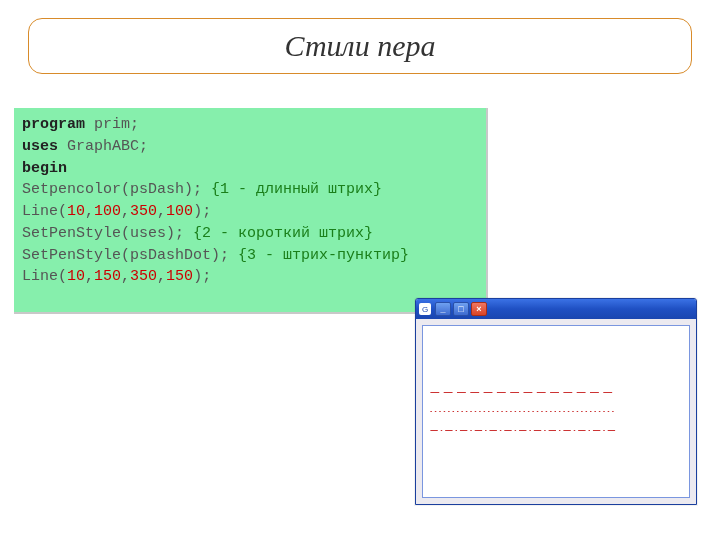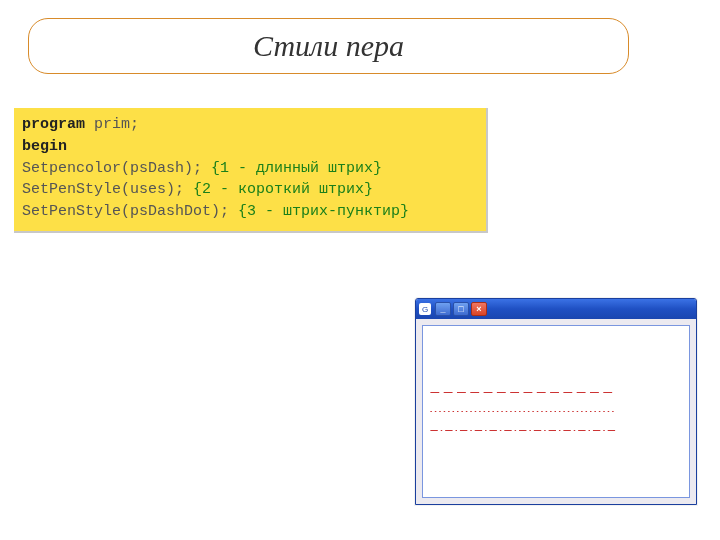--- a/index.html
+++ b/index.html
@@ -5,41 +5,41 @@
   * { margin: 0; padding: 0; box-sizing: border-box; }
   body {
     width: 720px; height: 540px;
     background: #fff;
     font-family: Georgia, 'Times New Roman', serif;
     position: relative;
   }
   .title-box {
     position: absolute;
     left: 28px; top: 18px;
-    width: 601px; height: 56px;
+    width: 664px; height: 56px;
     border: 1.5px solid #d88b2a;
-    border-radius: 20px;
+    border-radius: 14px;
     display: flex;
     align-items: center;
     justify-content: center;
   }
   .title-text {
     font-style: italic;
     font-size: 30px;
     color: #333;
     font-family: Georgia, serif;
   }
   .code-box {
     position: absolute;
     left: 14px; top: 108px;
     width: 474px;
-    background: #fde047;
+    background: #86efac;
     border-right: 2px solid #c8c8c8;
     border-bottom: 2px solid #c8c8c8;
-    padding: 6px 8px 8px 8px;
+    padding: 6px 8px 24px 8px;
     font-family: "Courier New", monospace;
     font-size: 15px;
     line-height: 1.45;
     color: #555;
   }
   .kw { color: #222; font-weight: bold; }
   .ident { color: #555; }
   .num { color: #c00; }
   .comment { color: #1a7f1a; text-align: center; }
   .app-window {
@@ -96,24 +96,27 @@
 </style>
 </head>
 <body>
 
 <div class="title-box">
   <span class="title-text">Стили пера</span>
 </div>
 
 <div class="code-box">
   <div><span class="kw">program</span><span class="ident"> prim;</span></div>
+  <div><span class="kw">uses</span><span class="ident"> GraphABC;</span></div>
   <div><span class="kw">begin</span></div>
   <div><span class="ident">   Setpencolor(psDash);  </span><span class="comment">{1 - длинный штрих}</span></div>
+  <div><span class="ident">   Line(</span><span class="num">10</span><span class="ident">,</span><span class="num">100</span><span class="ident">,</span><span class="num">350</span><span class="ident">,</span><span class="num">100</span><span class="ident">);</span></div>
   <div><span class="ident">   SetPenStyle(uses);  </span><span class="comment">{2 - короткий штрих}</span></div>
   <div><span class="ident">    SetPenStyle(psDashDot);  </span><span class="comment">{3 - штрих-пунктир}</span></div>
+  <div><span class="ident">    Line(</span><span class="num">10</span><span class="ident">,</span><span class="num">150</span><span class="ident">,</span><span class="num">350</span><span class="ident">,</span><span class="num">150</span><span class="ident">);</span></div>
 </div>
 
 <div class="app-window">
   <div class="titlebar">
     <div class="app-icon">G</div>
     <div class="win-btns">
       <div class="win-btn btn-min">_</div>
       <div class="win-btn btn-max">□</div>
       <div class="win-btn btn-close">×</div>
     </div>

